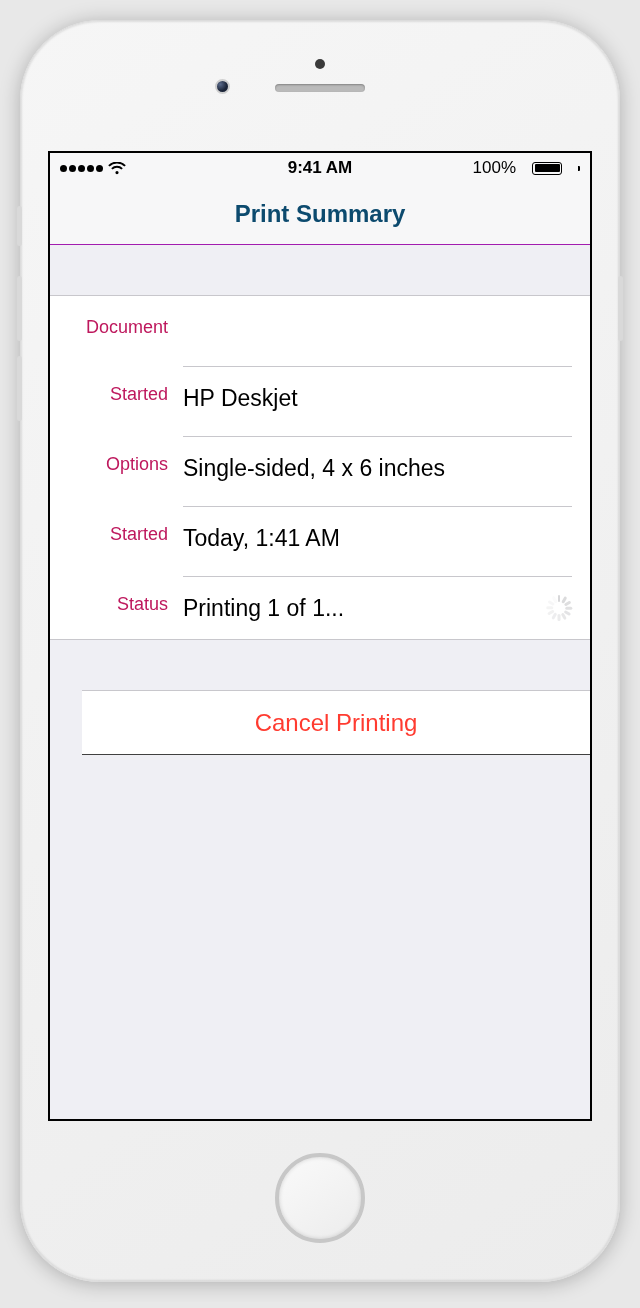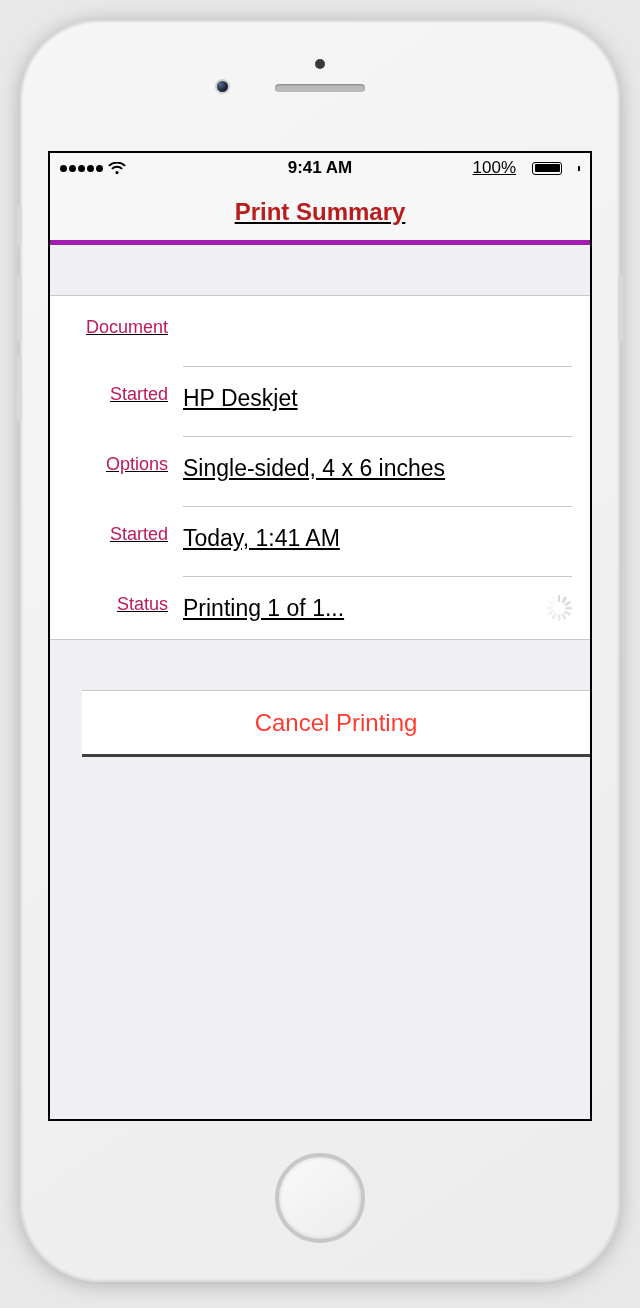--- a/index.html
+++ b/index.html
@@ -19,21 +19,20 @@
     .device {
       width: 600px;
       background: linear-gradient(145deg, #f6f6f6, #ececec);
       border-radius: 80px;
       padding: 130px 27px 160px 27px;
       position: relative;
       box-shadow:
         inset 0 0 3px rgba(0,0,0,0.2),
         0 2px 20px rgba(0,0,0,0.25);
       border: 1px solid #dcdcdc;
-      text-decoration: underline;
     }
     
     .side-btn {
       position: absolute;
       background: #d9d9d9;
       border-radius: 3px;
     }
     .side-btn.mute { left: -4px; top: 185px; width: 5px; height: 40px; }
     .side-btn.vol-up { left: -4px; top: 255px; width: 5px; height: 65px; }
     .side-btn.vol-down { left: -4px; top: 335px; width: 5px; height: 65px; }
@@ -150,27 +149,27 @@
     .battery-tip {
       width: 2px;
       height: 5px;
       background: #000;
       border-radius: 0 1px 1px 0;
     }
     
     .nav-bar {
       height: 62px;
       background: #f7f7f8;
-      border-bottom: 5px solid #a21caf;
+      border-bottom: 1px solid #a21caf;
       display: flex;
       align-items: center;
       justify-content: center;
       font-size: 24px;
       font-weight: 600;
-      color: #b91c1c;
+      color: #0c4a6e;
     }
     
     .gap {
       height: 50px;
       background: #efeff4;
     }
     .list {
       background: #fff;
       border-top: 1px solid #c8c7cc;
       border-bottom: 1px solid #c8c7cc;
@@ -219,21 +218,21 @@
       height: 7px;
       margin-left: -1.25px;
       background: #8e8e93;
       border-radius: 2px;
       transform-origin: 50% 13px;
     }
     .cancel-section {
       margin-top: 50px;
       background: #fff;
       border-top: 1px solid #c8c7cc;
-      border-bottom: 3px solid #404040;
+      border-bottom: 1px solid #404040;
       margin-left: 32px;
     }
     .cancel-button {
       width: 100%;
       height: 63px;
       background: #fff;
       border: none;
       color: #ff3b30;
       font-size: 24px;
       font-family: inherit;

